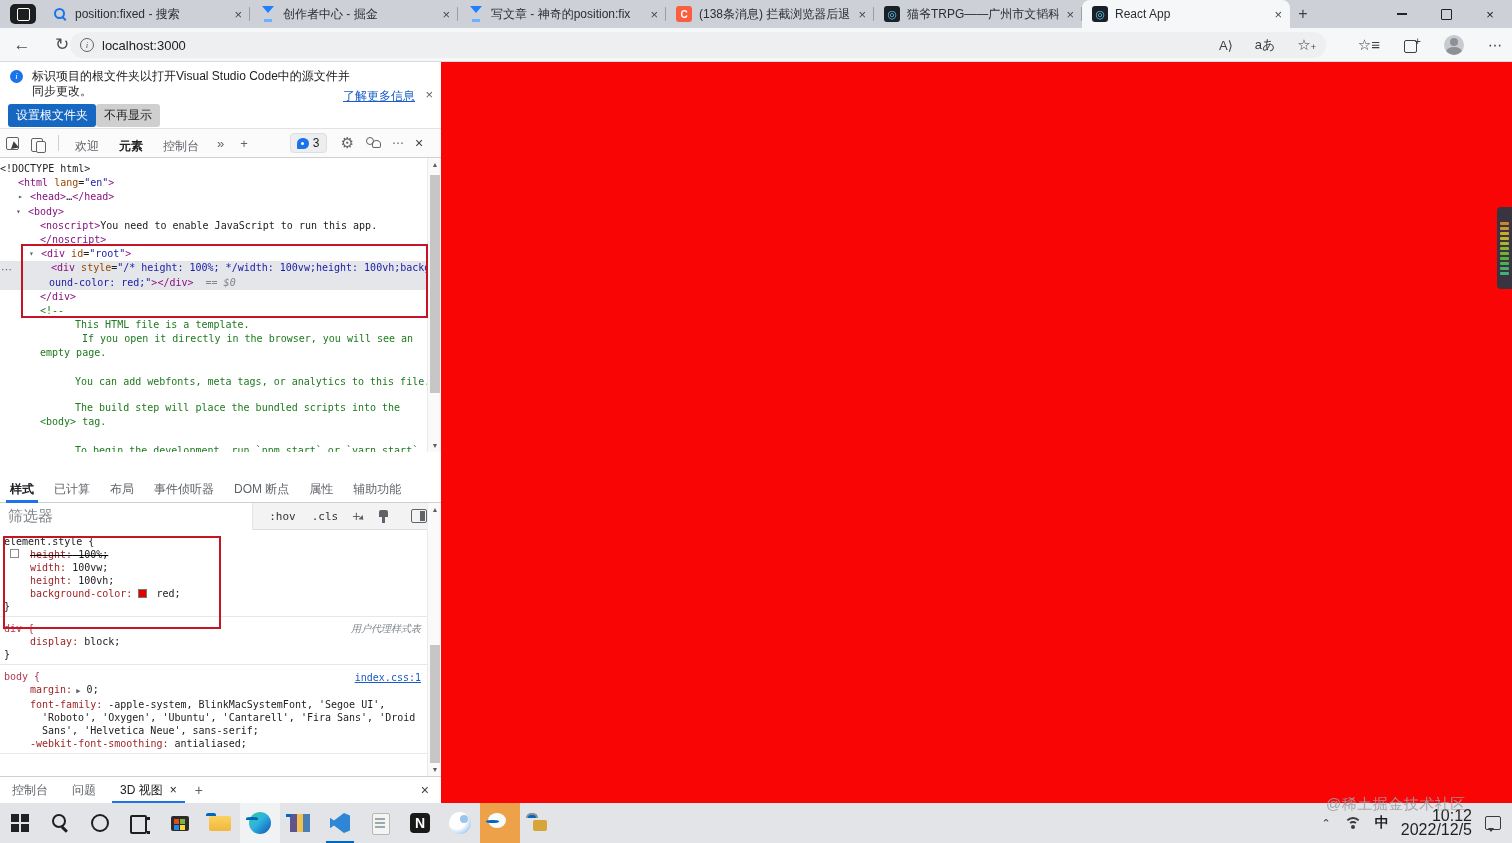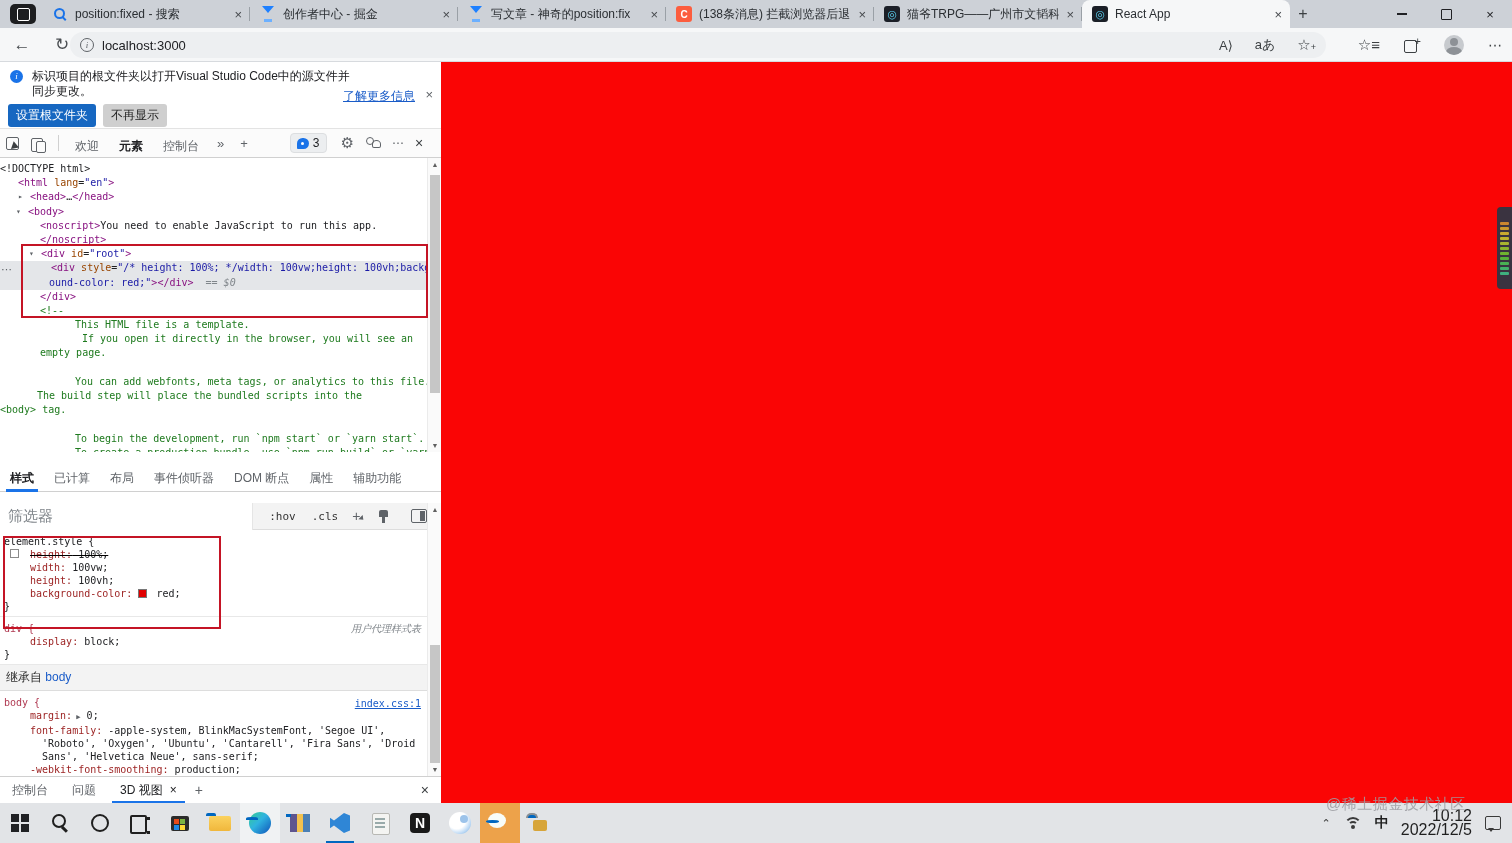--- a/index.html
+++ b/index.html
@@ -48,21 +48,21 @@
   .devtools{position:relative;width:441px;height:741px;background:#fff;overflow:hidden;flex:0 0 441px}
   .redpage{position:relative;width:1071px;height:741px;background:#fa0505}
 
   
   .dt-notice{position:absolute;left:0;top:0;width:441px;height:67px;background:#fff;border-bottom:1px solid #e3e3e3;font-size:12px;color:#202124}
   .dt-notice .nbody{position:absolute;left:10px;top:7px;width:348px;line-height:15px}
   .ninfo{position:absolute;left:10px;top:8px;width:13px;height:13px;background:#1a73e8;color:#fff;border-radius:50%;font-size:9px;text-align:center;line-height:13px;font-style:italic;font-family:"Liberation Serif",serif}
   .dt-notice .ntext{display:block;margin-left:22px;width:318px}
   .nlink{position:absolute;right:26px;top:26px;color:#1a5cc8;text-decoration:underline}
   .nclose{position:absolute;right:8px;top:25px;color:#5f6368;font-size:13px}
-  .nbtns{position:absolute;left:8px;top:42px;display:flex;gap:7px}
+  .nbtns{position:absolute;left:8px;top:42px;display:flex;}
   .nbtn{font-size:12px;padding:3px 8px;border-radius:3px}
   .nbtn.pri{background:#1667c1;color:#fff}
   .nbtn.sec{background:#cfcfcf;color:#1f1f1f}
 
   
   .dt-bar{position:absolute;left:0;top:67px;width:441px;height:29px;background:#fbfbfb;border-bottom:1px solid #d0d0d0;display:flex;align-items:center;font-size:12px;color:#5f6368}
   .dt-ic{position:relative;width:26px;height:26px;flex:0 0 26px}
   .ic-inspect::before{content:"";position:absolute;left:6px;top:7px;width:11px;height:11px;border:1.4px solid #5f6368;border-radius:2px}
   .ic-inspect::after{content:"";position:absolute;left:12px;top:13px;border:4px solid transparent;border-left:7px solid #3c4043;transform:rotate(20deg)}
   .ic-device::before{content:"";position:absolute;left:5px;top:8px;width:10px;height:12px;border:1.4px solid #5f6368;border-radius:2px;background:#fbfbfb}
@@ -103,21 +103,21 @@
   .sb-up{position:absolute;top:3px;left:0;width:14px}
   .sb-dn{position:absolute;bottom:3px;left:0;width:14px}
 
   
   .crumbs{position:absolute;left:0;top:390px;width:441px;height:25px;border-top:1px solid #e0e0e0;display:flex;align-items:center;gap:14px;padding-left:8px;font-size:12px;background:#fff}
   .crumb{color:#8b2252}
   .crumb .suf{color:#994500}
   .crumb.cur{background:#e2e4e7;padding:2px 6px;border-radius:2px}
 
   
-  .ptabs{position:absolute;left:0;top:404px;width:441px;height:26px;border-bottom:1px solid #d0d0d0;display:flex;align-items:center;font-size:12px;color:#5f6368;background:#fff}
+  .ptabs{position:absolute;left:0;top:415px;width:441px;height:26px;border-bottom:1px solid #d0d0d0;display:flex;align-items:center;font-size:12px;color:#5f6368;background:#fff}
   .ptab{padding:0 10px;height:26px;line-height:25px;position:relative;white-space:nowrap}
   .ptab.act{color:#202124;font-weight:bold}
   .ptab.act::after{content:"";position:absolute;left:6px;right:6px;bottom:0;height:2.5px;background:#1a73e8}
 
   
   .frow{position:absolute;left:0;top:441px;width:427px;height:27px;background:#f3f3f3;border-bottom:1px solid #ddd;display:flex;align-items:center}
   .fin{width:263px;height:27px;background:#fff;color:#80868b;font-size:15px;padding-left:8px;line-height:26px;border-right:1px solid #e5e5e5}
   .fmono{font-family:"DejaVu Sans Mono","Liberation Mono",monospace;font-size:11px;color:#333;margin-left:16px}
   .fplus{margin-left:14px;font-size:14px;color:#5f6368;position:relative}
   .fplus::after{content:"";position:absolute;right:-6px;bottom:1px;border:3px solid transparent;border-top:4px solid #5f6368;transform:rotate(-45deg)}
@@ -319,22 +319,22 @@
           <div class="tl" style="padding-left: 41px;"><span class="arr" style="left: 29px;">▾</span><span class="t">&lt;div</span><span class="a"> id</span><span class="x">=</span><span class="v">"root"</span><span class="t">&gt;</span></div>
           <div class="tl sel" style="padding-left: 51px;"><span class="t">&lt;div</span><span class="a"> style</span><span class="x">=</span><span class="v">"/* height: 100%; */width: 100vw;height: 100vh;backgr</span></div>
           <div class="tl sel" style="padding-left: 49px;"><span class="v">ound-color: red;"</span><span class="t">&gt;&lt;/div&gt;</span><span class="m">  == $0</span></div>
           <div class="tl" style="padding-left: 40px;"><span class="t">&lt;/div&gt;</span></div>
           <div class="tl" style="padding-left: 40px;"><span class="c">&lt;!--</span></div>
           <div class="tl" style="padding-left: 75px;"><span class="c">This HTML file is a template.</span></div>
           <div class="tl" style="padding-left: 82px;"><span class="c">If you open it directly in the browser, you will see an</span></div>
           <div class="tl" style="padding-left: 40px;"><span class="c">empty page.</span></div>
           <div class="tl" style="padding-left: 40px;"></div>
           <div class="tl" style="padding-left: 75px;"><span class="c">You can add webfonts, meta tags, or analytics to this file.</span></div>
-          <div class="tl" style="padding-left: 37px;"><span class="c">The build step will place the bundled scripts into the</span></div>
-          <div class="tl" style=""><span class="c">&lt;body&gt; tag.</span></div>
+          <div class="tl" style="padding-left: 75px; margin-top: 12px;"><span class="c">The build step will place the bundled scripts into the</span></div>
+          <div class="tl" style="padding-left: 40px;"><span class="c">&lt;body&gt; tag.</span></div>
           <div class="tl" style="padding-left: 40px;"></div>
           <div class="tl" style="padding-left: 75px;"><span class="c">To begin the development, run `npm start` or `yarn start`.</span></div>
           <div class="tl" style="padding-left: 75px;"><span class="c">To create a production bundle, use `npm run build` or `yarn build`.</span></div>
         </div>
       <div class="gutterdots">⋯</div>
       <div class="redbox rb1"></div>
 
       <div class="sbar sb-el">
         <span class="sb-up">▲</span>
         <span class="thumb"></span>
@@ -368,27 +368,26 @@
             <div class="sline prop"><span><span class="pname">height:</span><span class="pval"> 100vh;</span></span></div>
             <div class="sline prop"><span><span class="pname">background-color:</span><span class="pval"> <span class="swatch"></span></span><span class="pval"> red;</span></span></div>
             <div class="sline pval">}</div>
           </div>
           <div class="sblock">
             <div class="sline"><span class="selname">div {</span></div>
             <span class="origin">用户代理样式表</span>
             <div class="sline prop"><span><span class="pname">display:</span><span class="pval"> block;</span></span></div>
             <div class="sline pval">}</div>
           </div>
-          <div class="inhbar">继承自 <span class="blink">body</span></div>
           <div class="sblock">
             <div class="sline"><span class="selname">body {</span></div>
             <span class="originlink">index.css:1</span>
             <div class="sline prop"><span><span class="pname">margin:</span><span class="exp"> ▶</span><span class="pval"> 0;</span></span></div>
             <div class="sline prop wrap"><span><span class="pname">font-family:</span><span class="pval"> -apple-system, BlinkMacSystemFont, 'Segoe UI', 'Roboto', 'Oxygen', 'Ubuntu', 'Cantarell', 'Fira Sans', 'Droid Sans', 'Helvetica Neue', sans-serif;</span></span></div>
-            <div class="sline prop wrap"><span><span class="pname">-webkit-font-smoothing:</span><span class="pval"> production;</span></span></div>
+            <div class="sline prop wrap"><span><span class="pname">-webkit-font-smoothing:</span><span class="pval"> antialiased;</span></span></div>
           </div>
         </div>
       <div class="redbox rb2"></div>
 
       <div class="sbar sb-st">
         <span class="sb-up">▲</span>
         <span class="thumb"></span>
         <span class="sb-dn">▼</span>
       </div>
 

